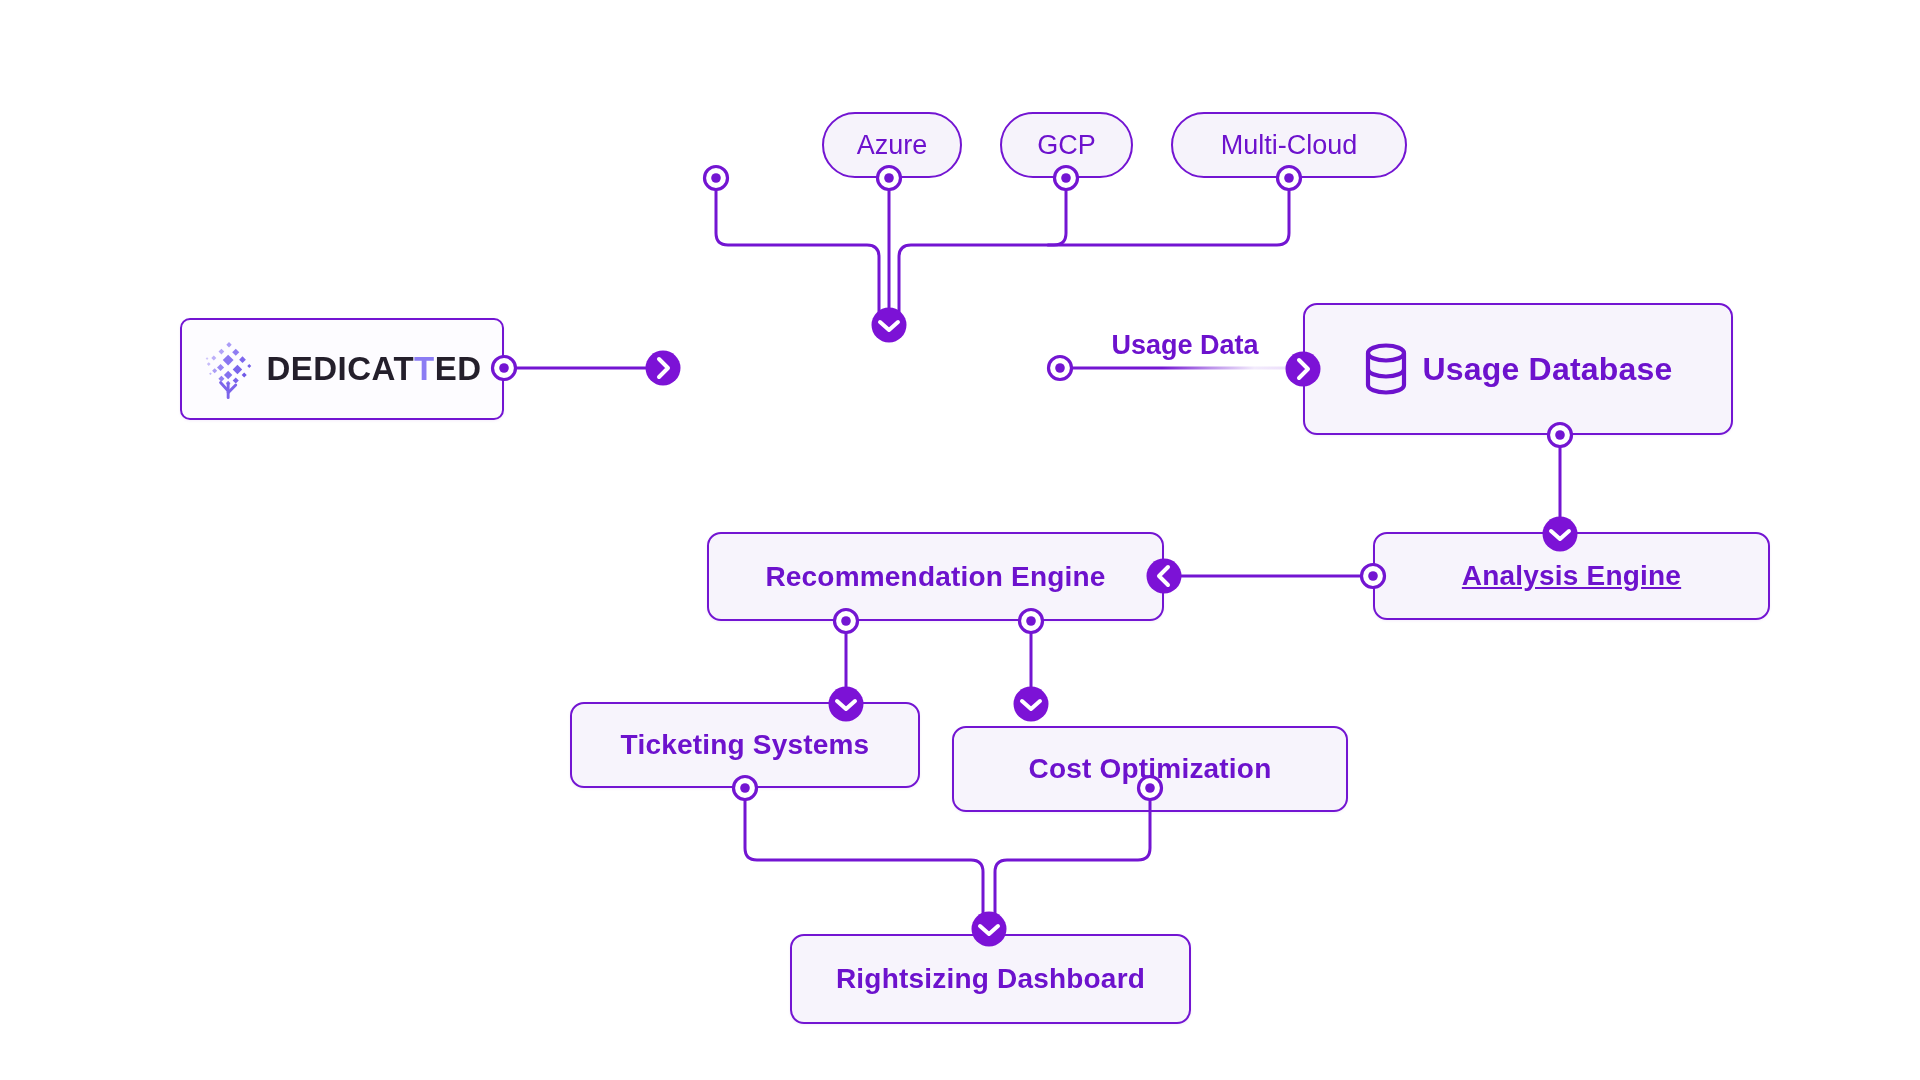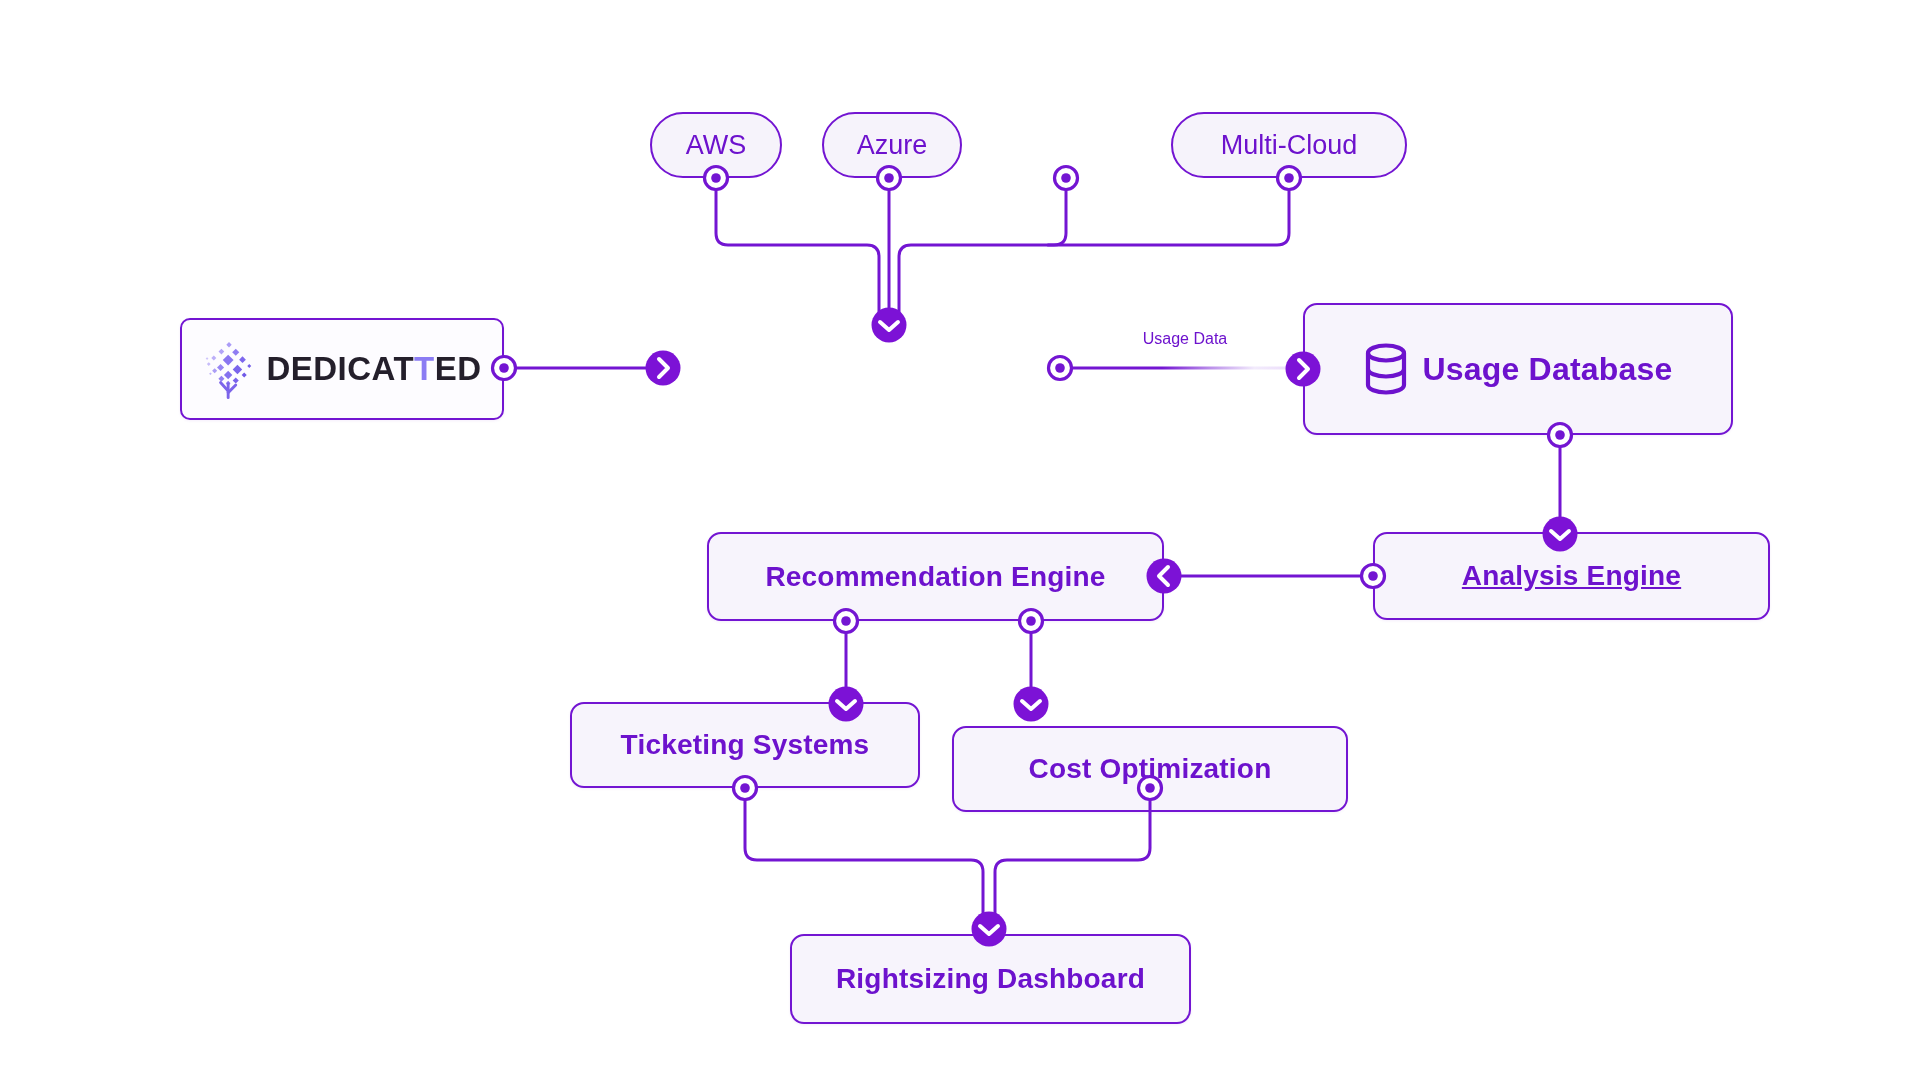--- a/index.html
+++ b/index.html
@@ -34,36 +34,36 @@
   #node-co  {left:952px; top:702px; width:396px; height:86px;margin-top:24px;}
   #node-rd  {left:790px; top:934px; width:401px; height:90px;}
 
   
   .logo-text{font-size:33px;font-weight:800;color:#241f2b;letter-spacing:.5px;
              white-space:nowrap;}
   .logo-text .accent{color:#8b7cf3;}
 
   
   #edge-label-usage{position:absolute;left:1095px;top:330px;width:180px;
-             text-align:center;color:#6d12cd;font-size:16px;font-weight:400;}
+             text-align:center;color:#6d12cd;font-size:27px;font-weight:700;}
 
   
   #wires{position:absolute;inset:0;pointer-events:none;}
   .wire{fill:none;stroke:#7315d2;stroke-width:3;stroke-linecap:round;}
 </style>
 </head>
 <body>
 
 <div class="stage">
 
-  <div class="pill" id="pill-aws">
-    <span>AWS</span>
-  </div>
   <div class="pill" id="pill-azure">
     <span>Azure</span>
+  </div>
+  <div class="pill" id="pill-gcp">
+    <span>GCP</span>
   </div>
   <div class="pill" id="pill-multicloud">
     <span>Multi-Cloud</span>
   </div>
 
   <div class="node" id="node-logo">
     <svg width="54" height="62" viewBox="0 0 64 72">
       <g fill="#9f8ef5">
         <path d="M32 4 l3.2 3.2 -3.2 3.2 -3.2 -3.2 z" fill="#ab9cf7"></path>
         <path d="M23 12 l3.4 3.4 -3.4 3.4 -3.4 -3.4 z" fill="#b2a4f8"></path>

